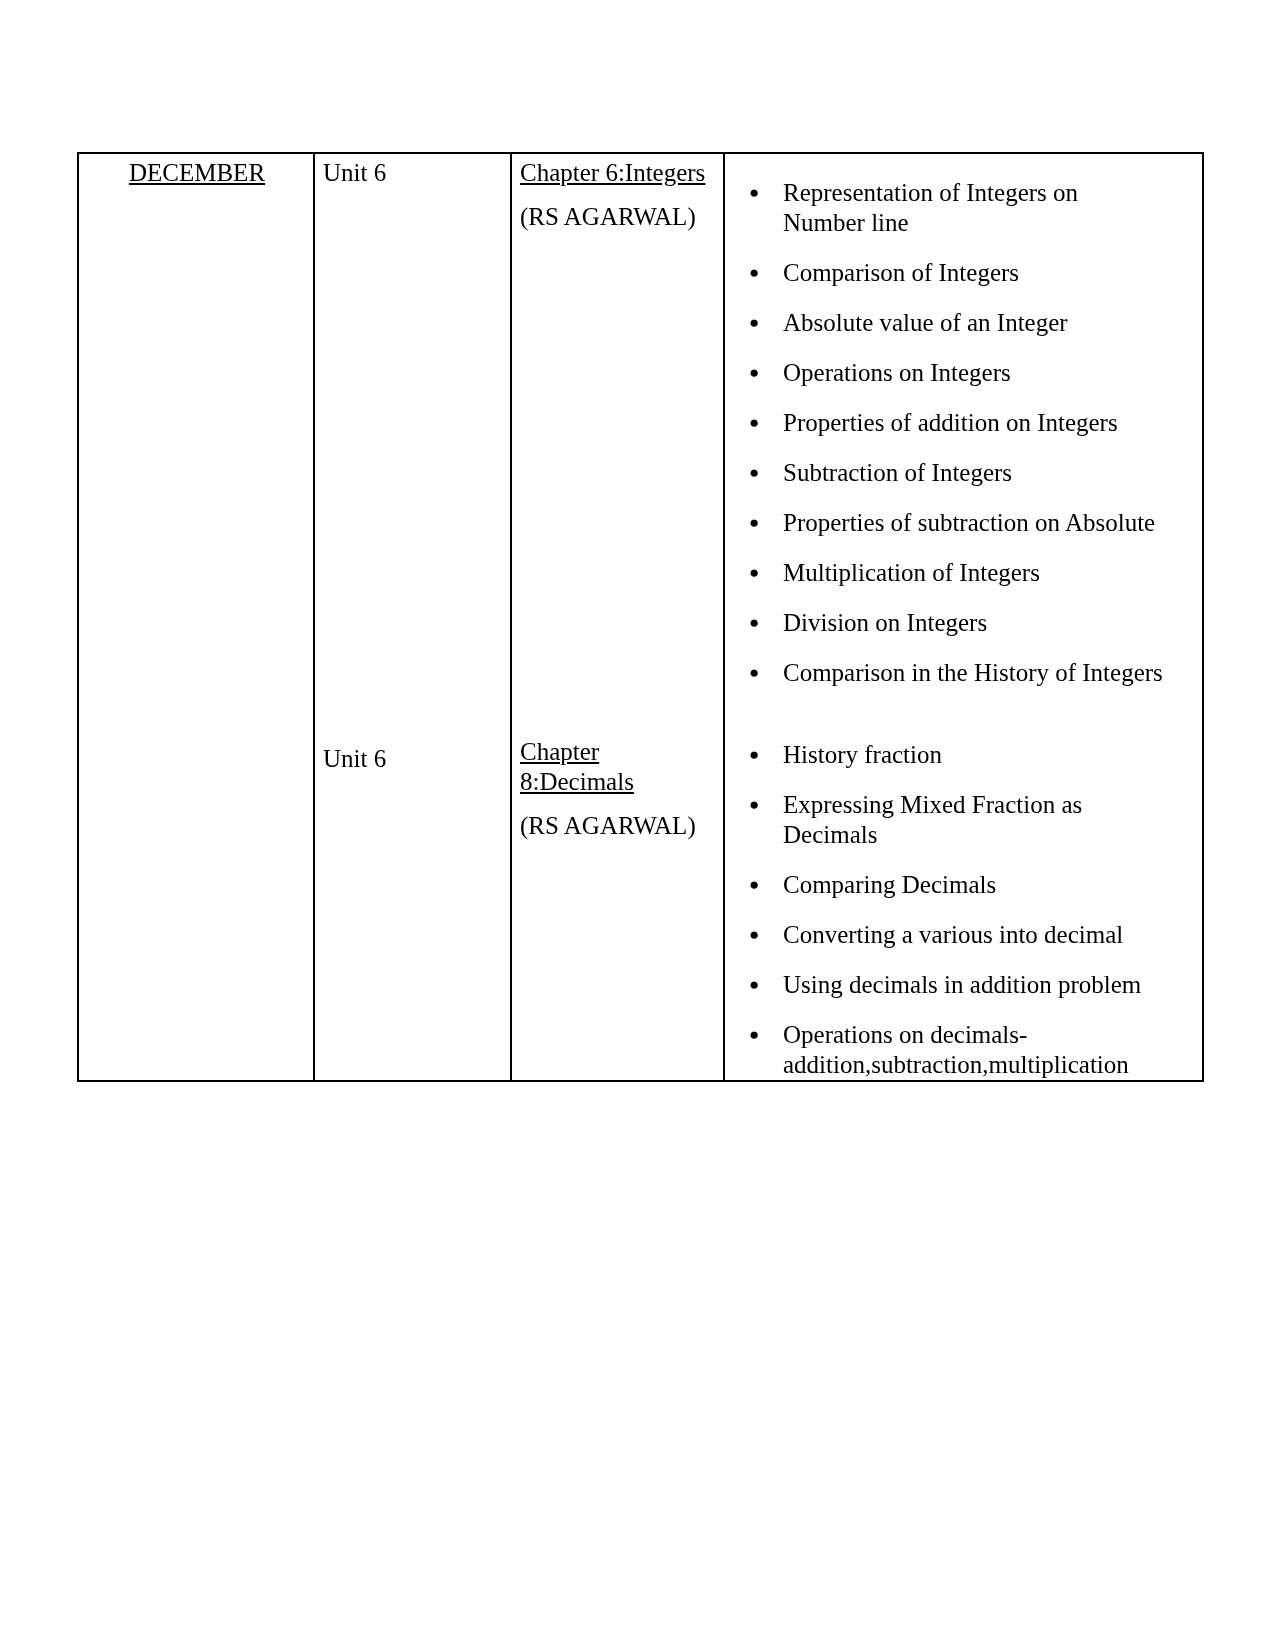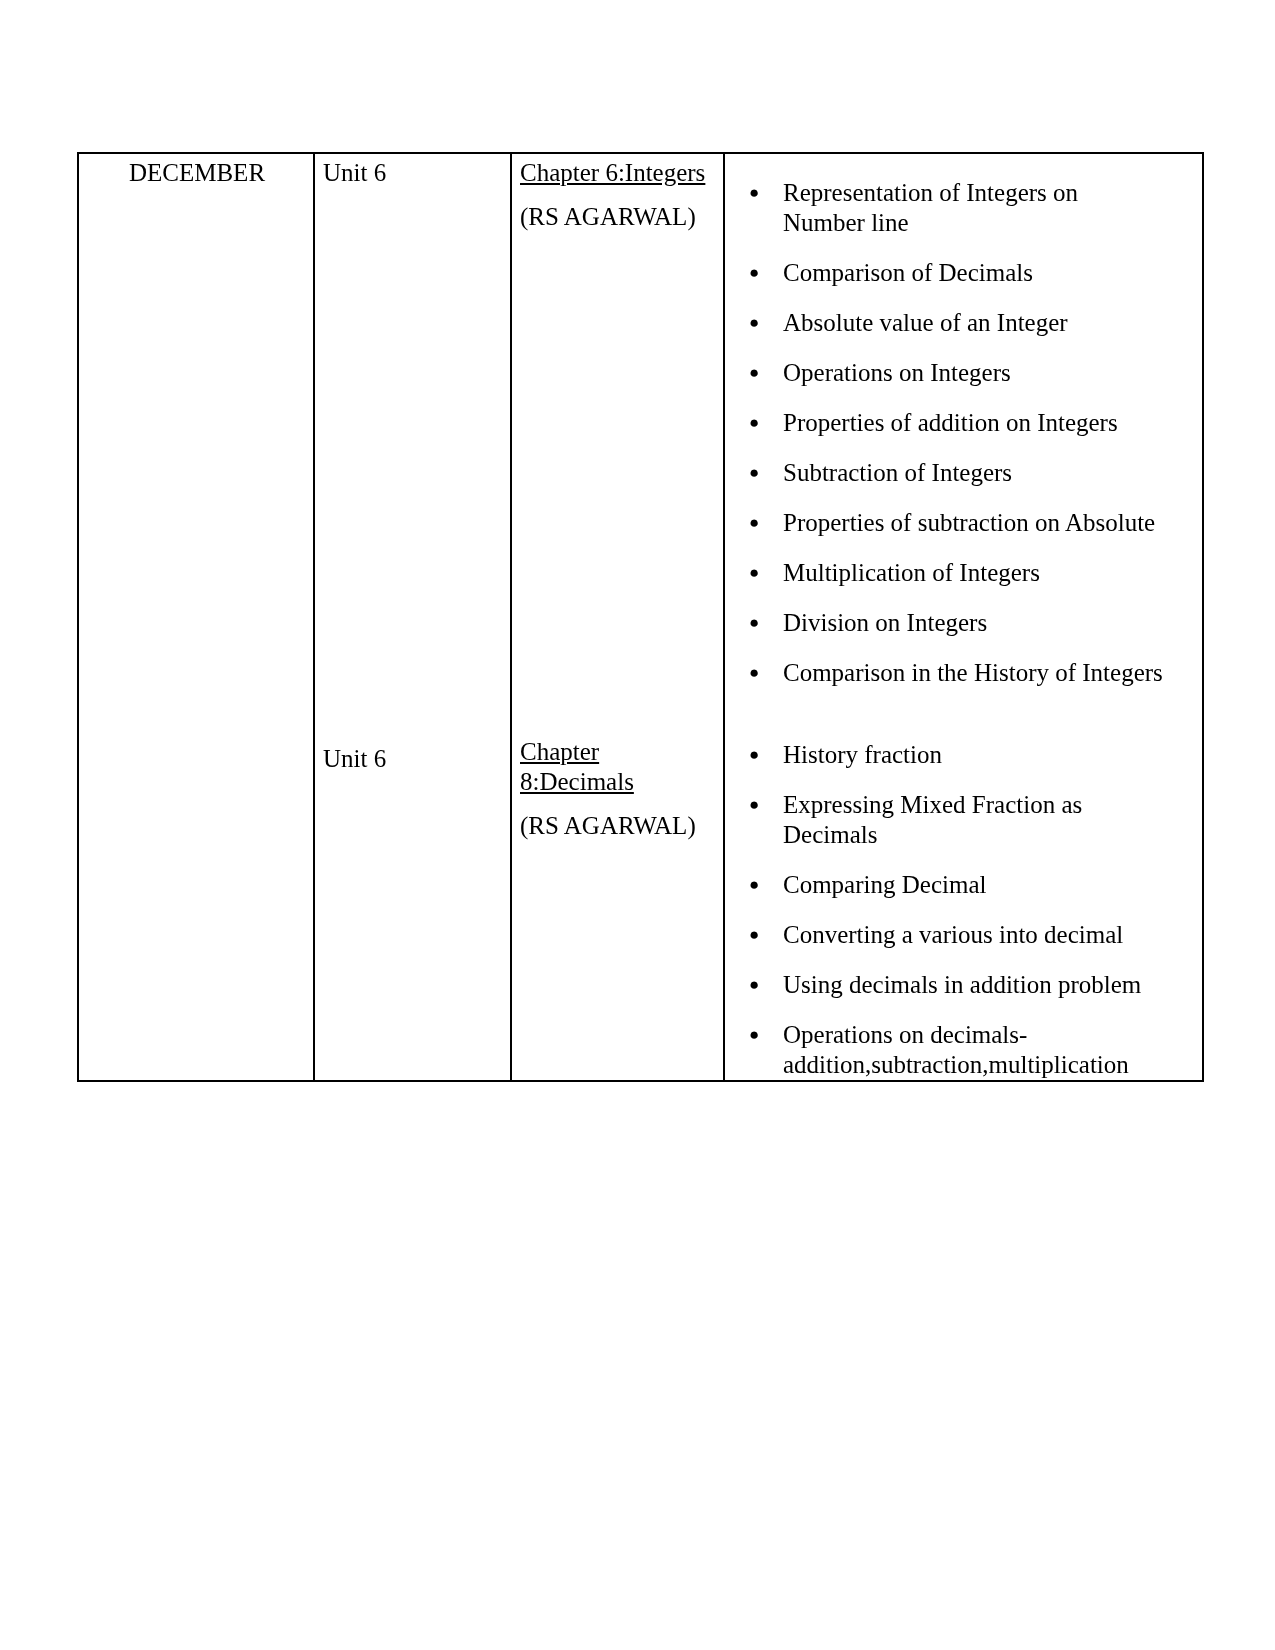--- a/index.html
+++ b/index.html
@@ -36,20 +36,21 @@
     border-bottom: none;
     vertical-align: top;
     padding: 4px 6px 0 8px;
     overflow: hidden;
   }
   tr.row-1 td { height: 520px; }
   tr.row-2 td { height: 304px; }
 
   td.month-cell {
     text-align: center;
+    text-decoration: underline;
   }
   p {
     margin: 0;
   }
   .chapter {
     white-space: pre;
     text-decoration: underline;
   }
   .book {
     margin-top: 14px;
@@ -105,21 +106,21 @@
           <p class="unit">Unit 6</p>
         </td>
         <td>
           <p class="chapter">Chapter 6:Integers</p>
           <p class="book">(RS AGARWAL)</p>
         </td>
         <td class="topics-cell">
           <ul class="topics topics-1">
             <li class="topic">Representation of Integers on
 Number line</li>
-            <li class="topic">Comparison of Decimals</li>
+            <li class="topic">Comparison of Integers</li>
             <li class="topic">Absolute value of an Integer</li>
             <li class="topic">Operations on Integers</li>
             <li class="topic">Properties of addition on Integers</li>
             <li class="topic">Subtraction of Integers</li>
             <li class="topic">Properties of subtraction on Absolute</li>
             <li class="topic">Multiplication of Integers</li>
             <li class="topic">Division on Integers</li>
             <li class="topic">Comparison in the History of Integers</li>
           </ul>
         </td>
@@ -133,21 +134,21 @@
             <p class="chapter">Chapter
 8:Decimals</p>
             <p class="book">(RS AGARWAL)</p>
           </div>
         </td>
         <td class="topics-cell">
           <ul class="topics topics-2">
             <li class="topic">History fraction</li>
             <li class="topic">Expressing Mixed Fraction as
 Decimals</li>
-            <li class="topic">Comparing Decimal</li>
+            <li class="topic">Comparing Decimals</li>
             <li class="topic">Converting a various into decimal</li>
             <li class="topic">Using decimals in addition problem</li>
             <li class="topic">Operations on decimals-
 addition,subtraction,multiplication</li>
           </ul>
         </td>
       </tr>
     </tbody>
   </table>
 </div>

